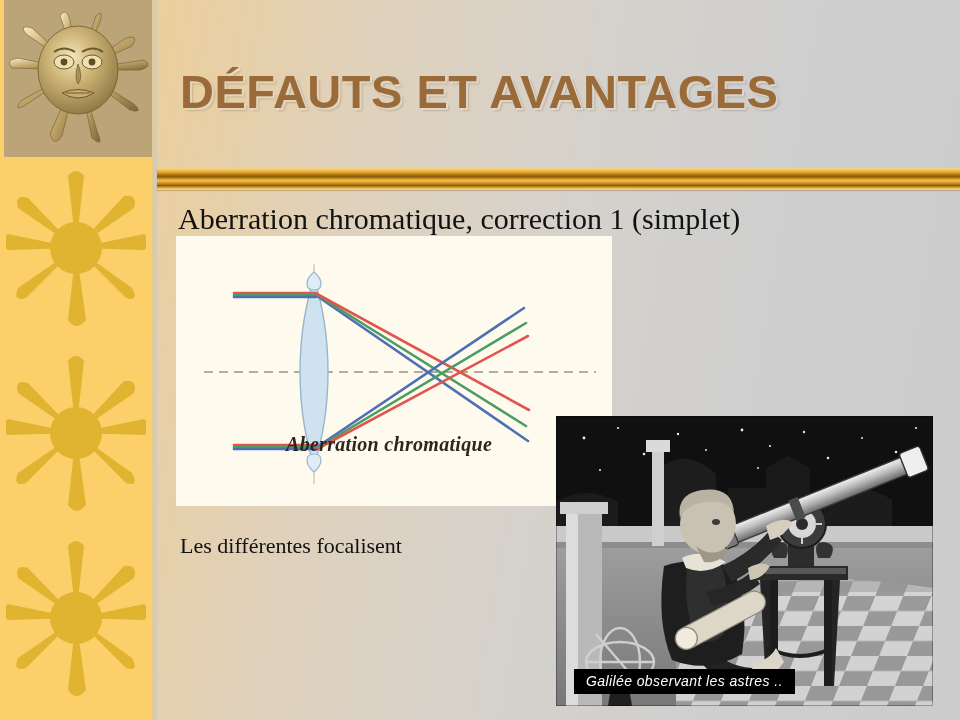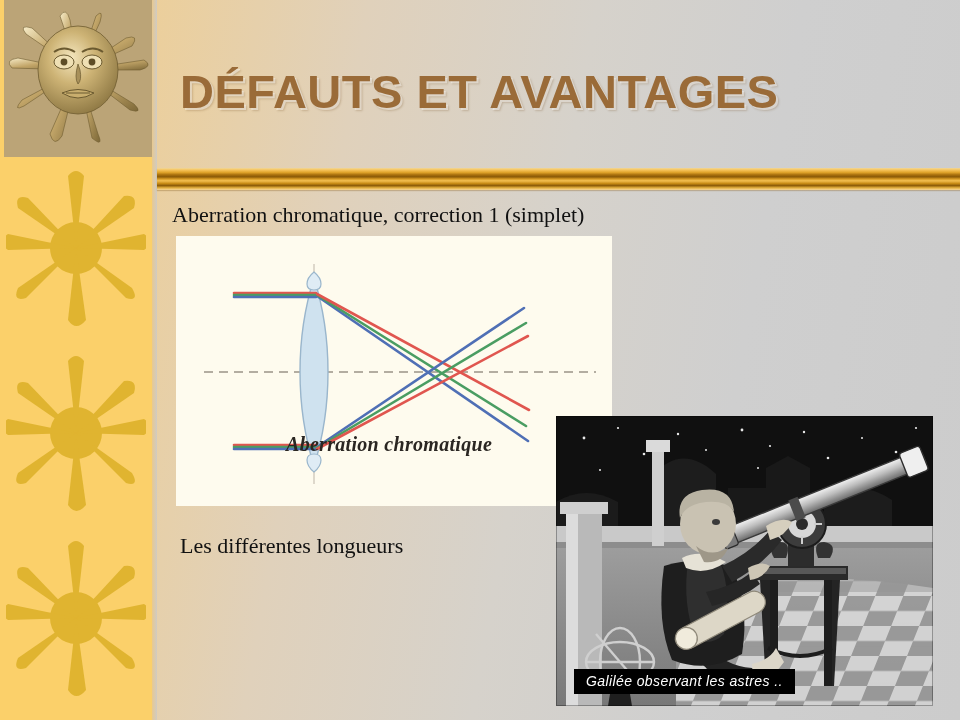--- a/index.html
+++ b/index.html
@@ -45,22 +45,22 @@
     background:linear-gradient(180deg,
       #f0d79a 0%, #f6c35a 9%, #e0a42b 20%,
       #a8700d 31%, #8a5a08 40%, #d79a22 50%,
       #f3bf52 58%, #c98c16 70%, #8c5c09 80%,
       #e2ae3e 90%, #f7d79b 100%);
     box-shadow:0 1px 1px rgba(140,100,40,.35);
   }
 
   
   #subtitle{
-    position:absolute;left:172px;top:202px;
-    font-size:22px;color:#111;white-space:nowrap;
+    position:absolute;left:178px;top:202px;
+    font-size:30px;color:#111;white-space:nowrap;
   }
   #body-text{
     position:absolute;left:180px;top:531px;
     font-size:22px;color:#111;line-height:29px;
   }
   #body-text div{white-space:nowrap;}
 
   
   #figure{
     position:absolute;left:176px;top:236px;width:436px;height:270px;
@@ -223,21 +223,21 @@
       <g stroke-width="2.6" fill="none" stroke-linecap="round">
         <line x1="141" y1="211" x2="348" y2="72" stroke="#4f6fb5"></line>
         <line x1="141" y1="212" x2="350" y2="87" stroke="#4a9d62"></line>
         <line x1="141" y1="213" x2="352" y2="100" stroke="#e0564f"></line>
       </g>
     </svg>
     <div id="fig-caption">Aberration chromatique</div>
   </div>
 
   <div id="body-text">
-    <div>Les différentes longueurs</div>
+    <div>Les différentes focalisent</div>
   </div>
 
   <div id="galileo">
     <svg width="377" height="290" viewBox="0 0 377 290" aria-hidden="true">
       <defs>
         <linearGradient id="floorG" x1="0" y1="0" x2="0" y2="1">
           <stop offset="0%" stop-color="#9d9d9d"></stop>
           <stop offset="100%" stop-color="#787878"></stop>
         </linearGradient>
         <linearGradient id="tubeG" x1="0" y1="0" x2="0" y2="1">

